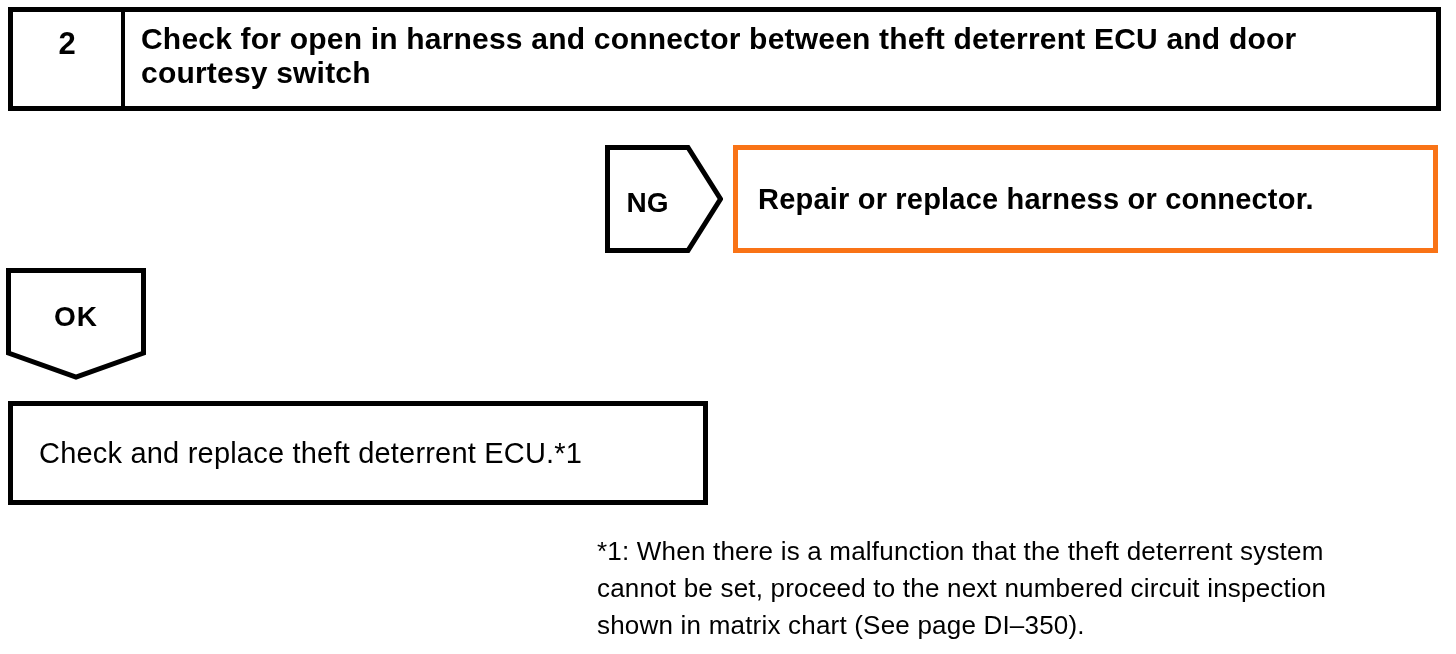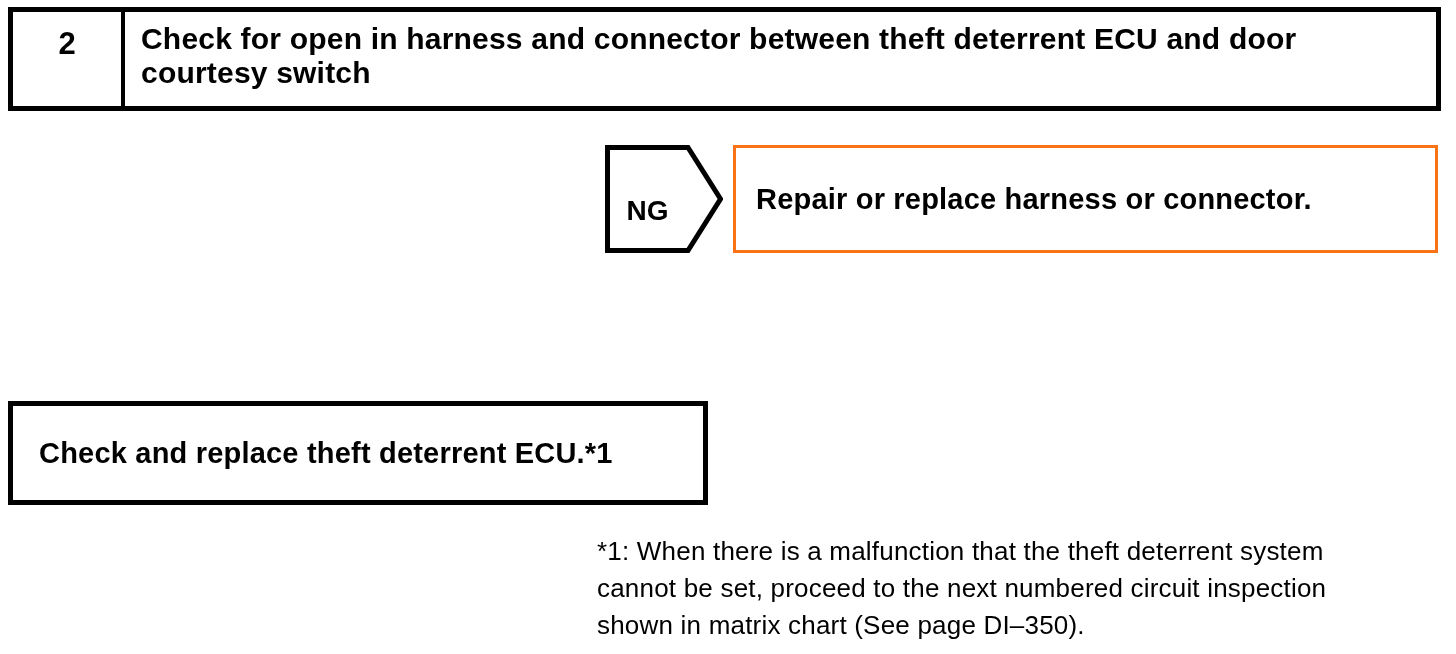--- a/index.html
+++ b/index.html
@@ -46,33 +46,33 @@
 
   
   .ng-shape {
     position: absolute;
     left: 605px; top: 145px;
     width: 118px; height: 108px;
   }
   .ng-shape svg { display: block; }
   .ng-label {
     position: absolute;
-    left: 0; top: 12px;
+    left: 0; top: 4px;
     width: 85px; height: 108px;
     display: flex;
     align-items: center;
     justify-content: center;
     font-size: 28px;
     font-weight: bold;
   }
   .repair-box {
     position: absolute;
     left: 733px; top: 145px;
     width: 705px; height: 108px;
-    border: 3px solid #f97316;
+    border: 5px solid #f97316;
     display: flex;
     align-items: center;
     padding-left: 20px;
     font-size: 29px;
     font-weight: bold;
     letter-spacing: 0.2px;
     background: #ffffff;
   }
 
   
@@ -97,21 +97,21 @@
   
   .check-box {
     position: absolute;
     left: 8px; top: 401px;
     width: 700px; height: 104px;
     border: 5px solid #000000;
     display: flex;
     align-items: center;
     padding-left: 26px;
     font-size: 29px;
-    font-weight: bold;
+    font-weight: normal;
     letter-spacing: 0.2px;
     background: #ffffff;
   }
 
   
   .footnote {
     position: absolute;
     left: 597px; top: 533px;
     width: 880px;
     font-size: 26px;
@@ -132,20 +132,26 @@
 
   <div class="ng-shape">
     <svg width="118" height="108" viewBox="0 0 118 108">
       <polygon points="2.5,2.5 83,2.5 115.5,54 83,105.5 2.5,105.5" fill="#ffffff" stroke="#000000" stroke-width="5"></polygon>
     </svg>
     <div class="ng-label">NG</div>
   </div>
 
   <div class="repair-box">Repair or replace harness or connector.</div>
 
+  <div class="ok-shape">
+    <svg width="140" height="112" viewBox="0 0 140 112">
+      <polygon points="2.5,2.5 137.5,2.5 137.5,85 70,109 2.5,85" fill="#ffffff" stroke="#000000" stroke-width="5"></polygon>
+    </svg>
+    <div class="ok-label">OK</div>
+  </div>
 
   <div class="check-box">Check and replace theft deterrent ECU.*1</div>
 
   <div class="footnote">
     <div>*1: When there is a malfunction that the theft deterrent system</div>
     <div>cannot be set, proceed to the next numbered circuit inspection</div>
     <div>shown in matrix chart (See page DI–350).</div>
   </div>
 
 </div>

